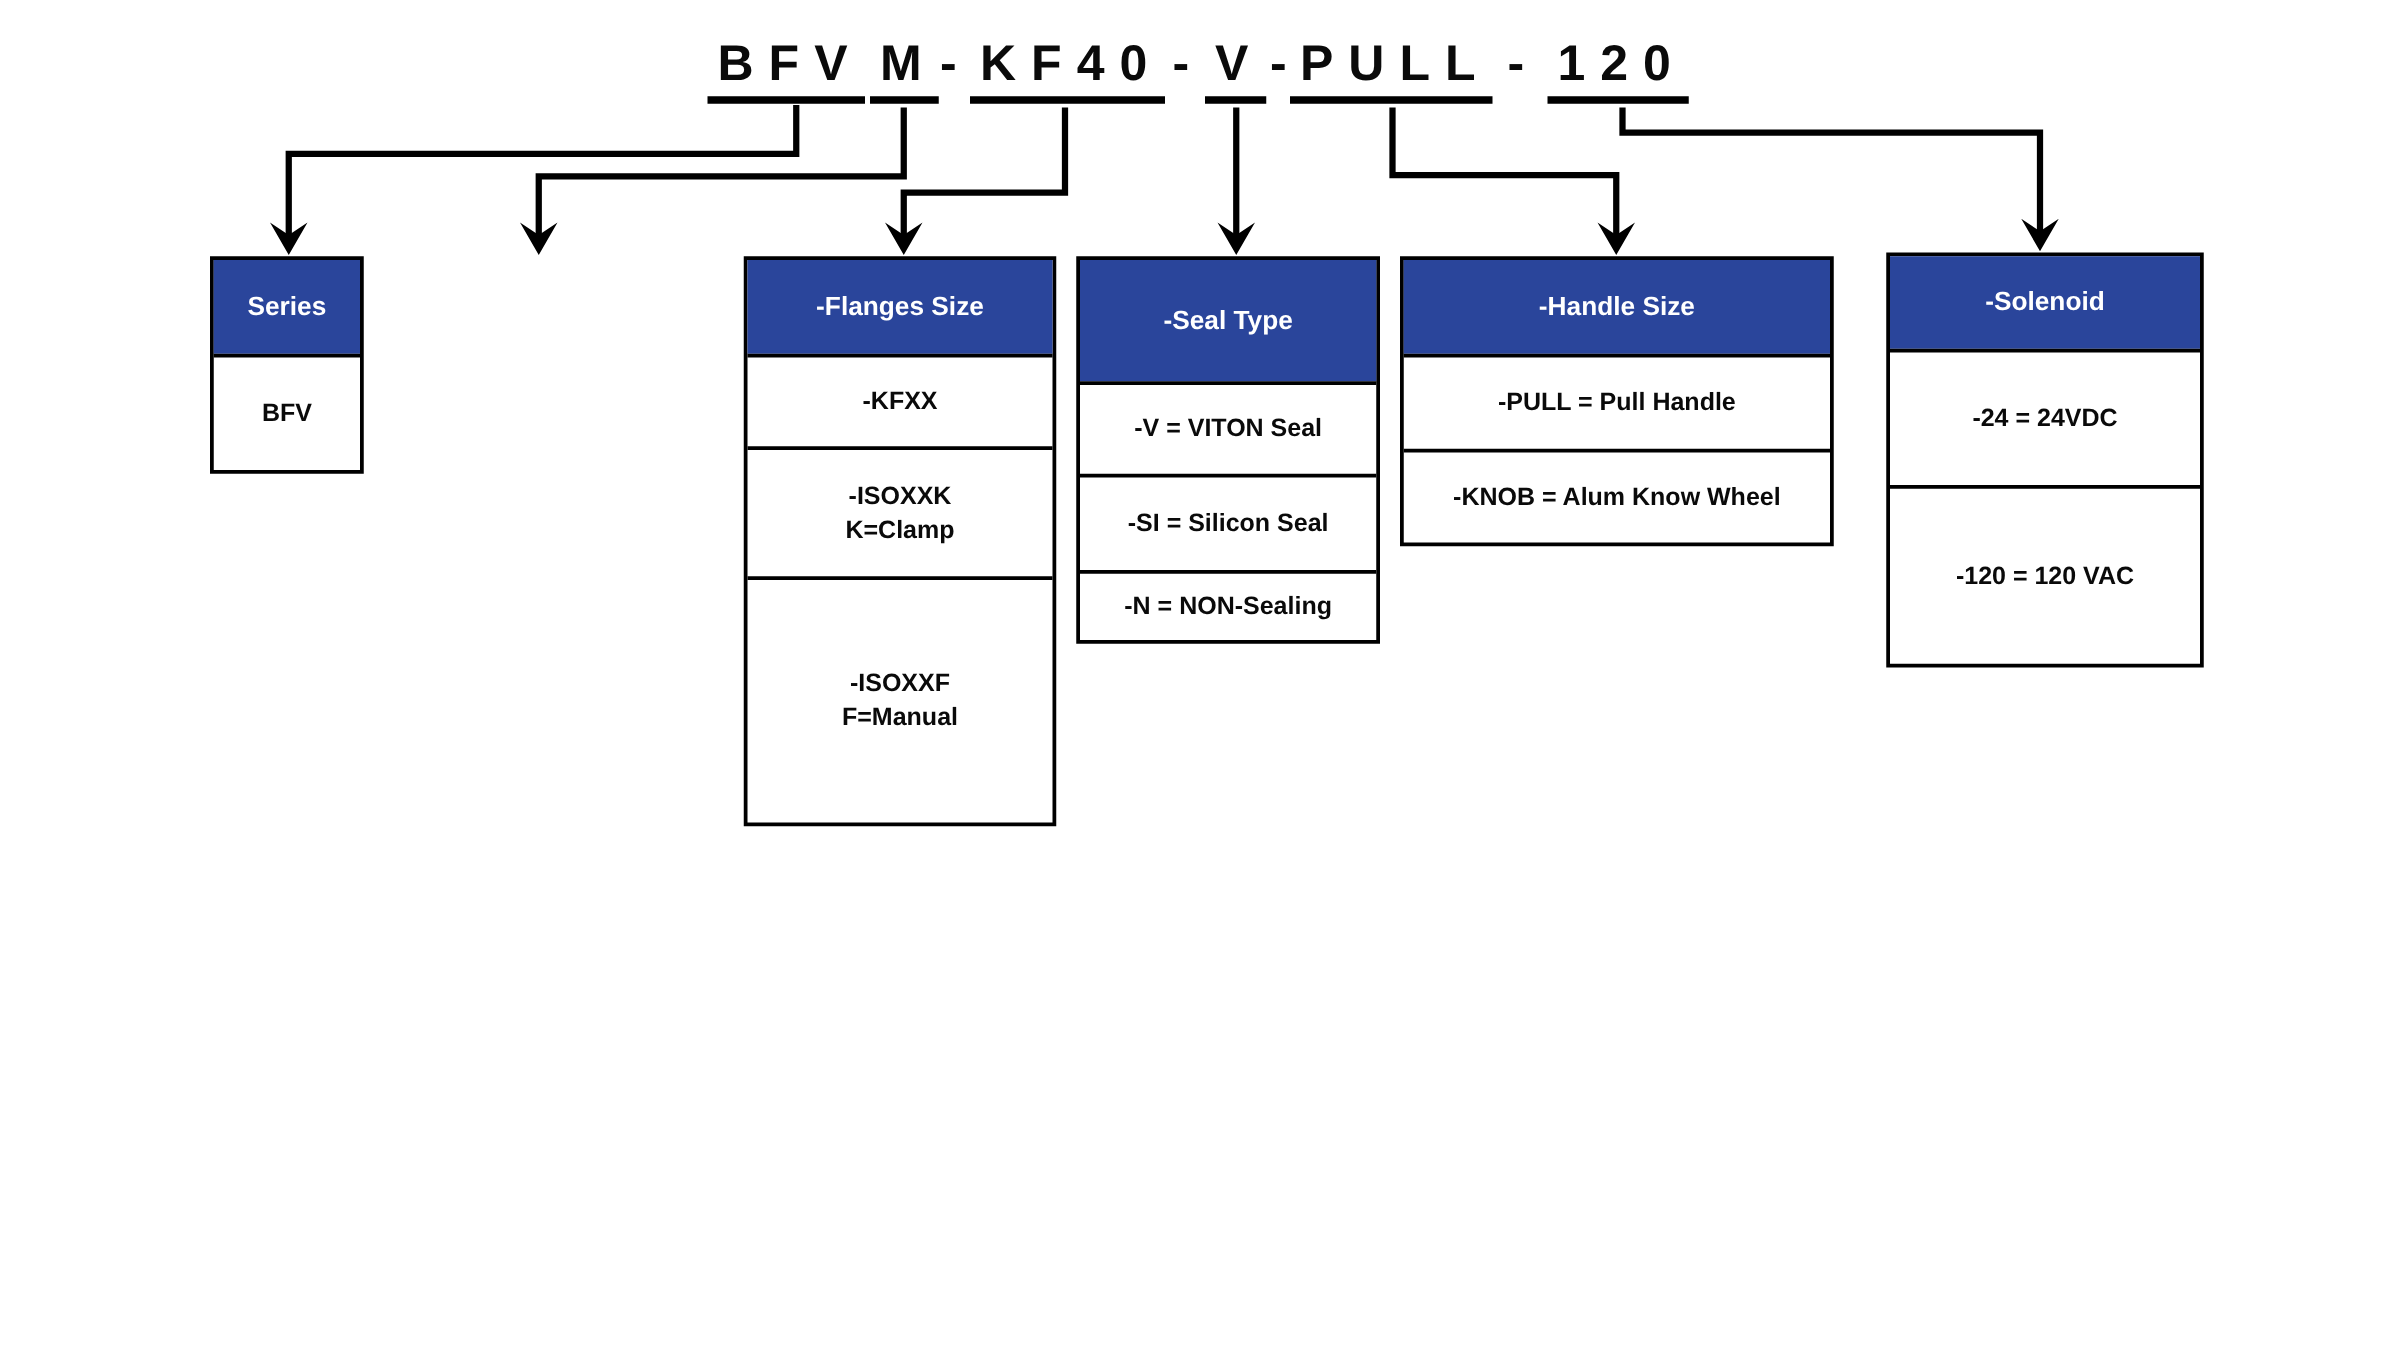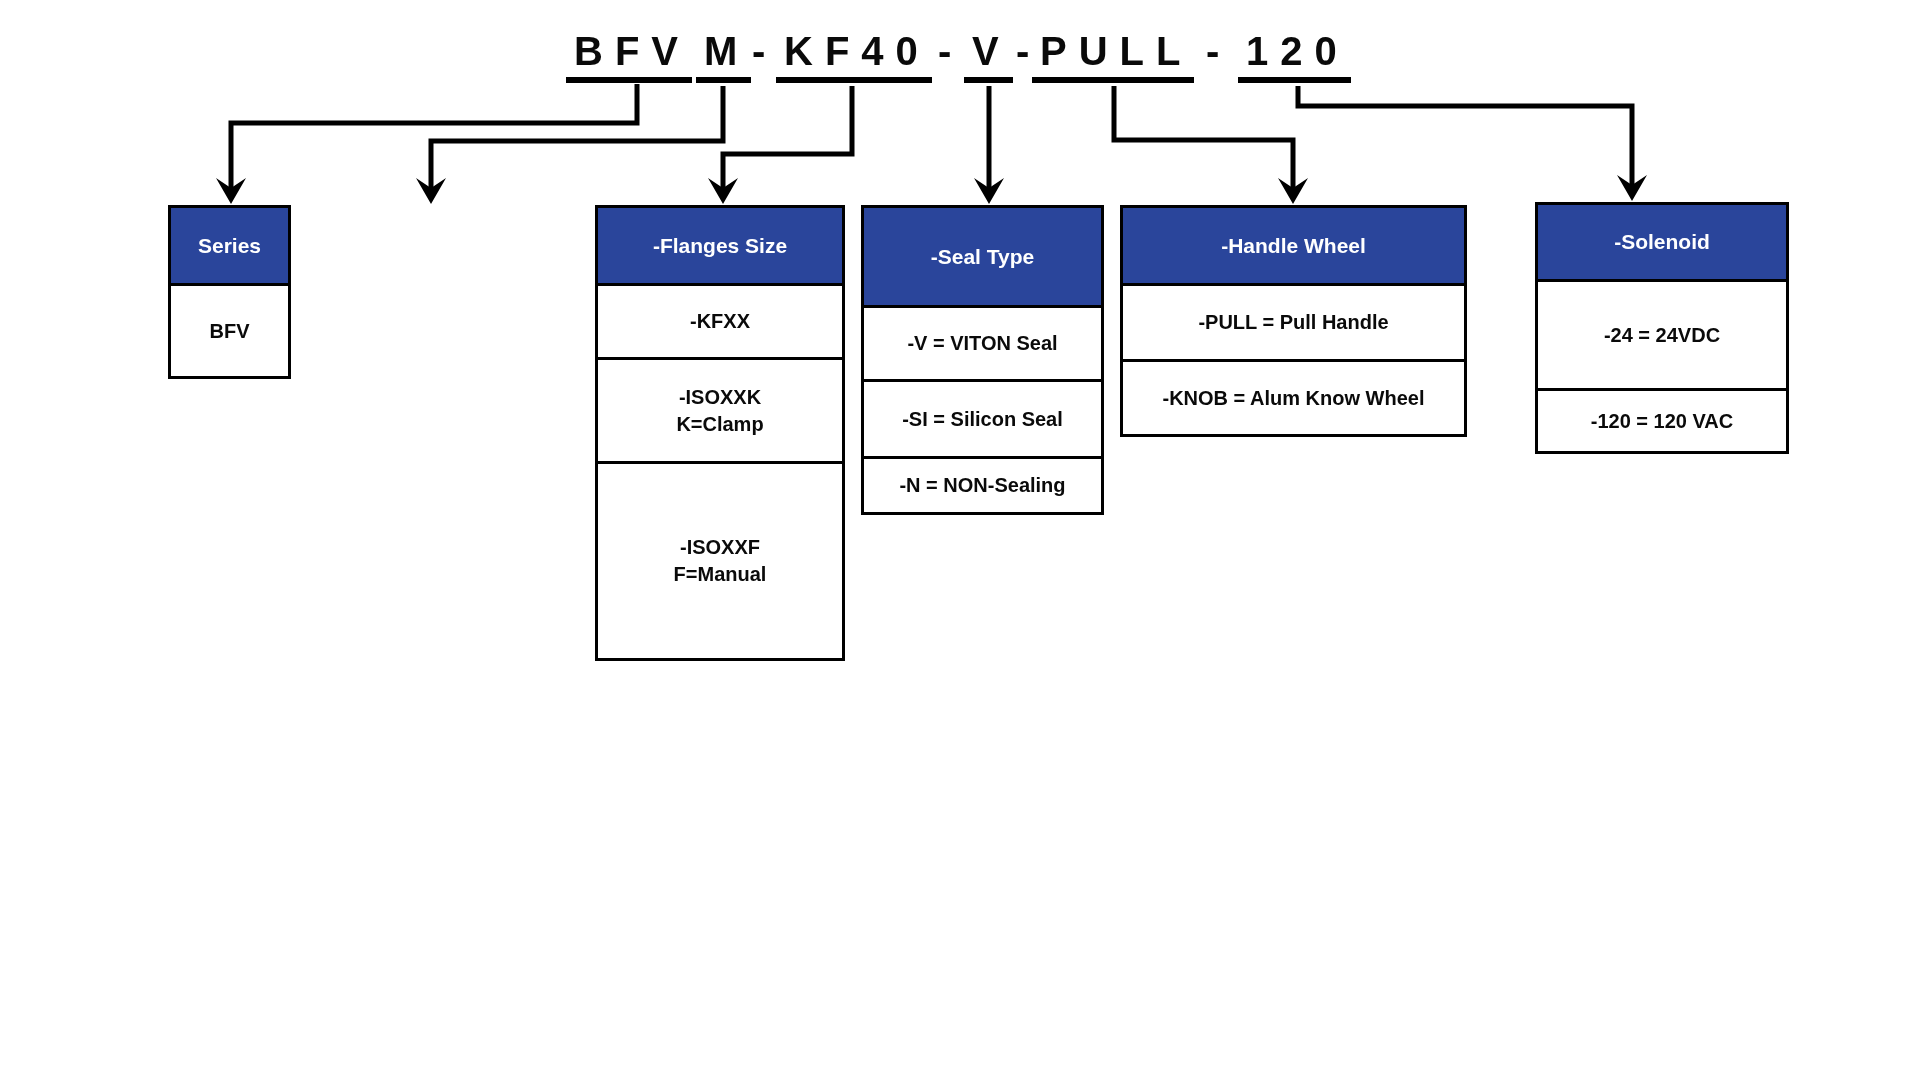--- a/index.html
+++ b/index.html
@@ -109,30 +109,30 @@
     </div>
     <div class="cell" style="height:77px;">
       <span>-SI = Silicon Seal</span>
     </div>
     <div class="cell" style="flex:1;">
       <span>-N = NON-Sealing</span>
     </div>
   </div>
 
   <div class="pbox" style="left:1120px;top:205px;width:347px;height:232px;">
-    <div class="hd" style="height:75px;">-Handle Wheel</div>
+    <div class="hd" style="height:75px;">-Handle Size</div>
     <div class="cell" style="height:76px;">
       <span>-PULL = Pull Handle</span>
     </div>
     <div class="cell" style="flex:1;">
       <span>-KNOB = Alum Know Wheel</span>
     </div>
   </div>
 
-  <div class="pbox" style="left:1509px;top:202px;width:254px;height:252px;margin-left:26px;">
+  <div class="pbox" style="left:1509px;top:202px;width:254px;height:332px;">
     <div class="hd" style="height:74px;">-Solenoid</div>
     <div class="cell" style="height:109px;">
       <span>-24 = 24VDC</span>
     </div>
     <div class="cell" style="flex:1;">
       <span>-120 = 120 VAC</span>
     </div>
   </div>
 
 </div>

